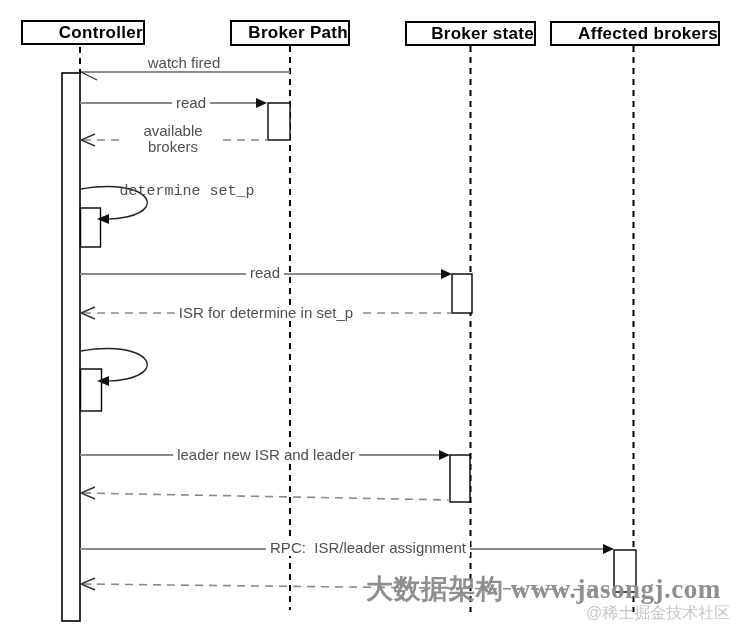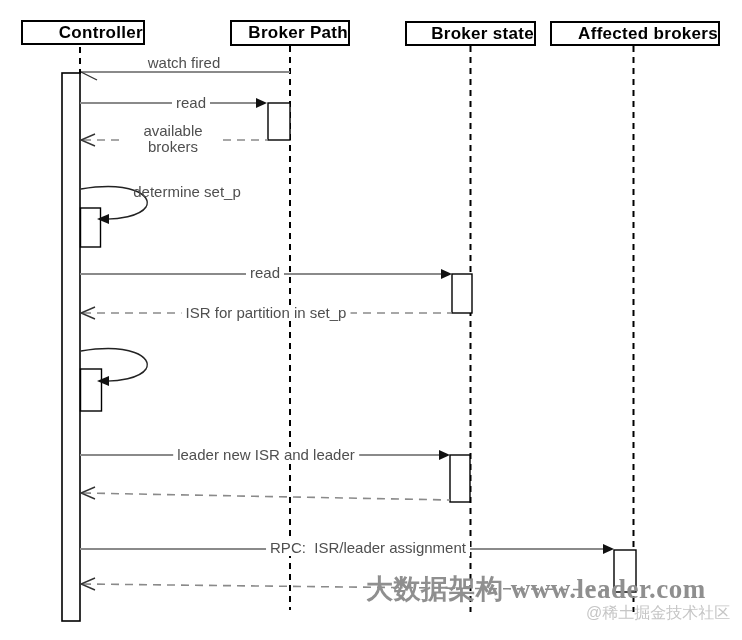--- a/index.html
+++ b/index.html
@@ -89,22 +89,22 @@
   <div class="actor-box" style="left:405px;top:21px;width:131px;height:25px;">
     <span>Broker state</span>
   </div>
   <div class="actor-box" style="left:550px;top:21px;width:170px;height:25px;">
     <span>Affected brokers</span>
   </div>
 
   <div class="msg no-bg" style="left:184px;top:63px;">watch fired</div>
   <div class="msg" style="left:191px;top:103px;">read</div>
   <div class="msg wrap" style="left:173px;top:139px;width:92px;">available brokers</div>
-  <div class="msg no-bg" style="left:187px;top:192px;">determine set_p</div>
+  <div class="msg no-bg" style="left:187px;top:192px;font-family:Liberation Mono, monospace;">determine set_p</div>
   <div class="msg" style="left:265px;top:273px;">read</div>
-  <div class="msg" style="left:266px;top:313px;">ISR for partition in set_p</div>
+  <div class="msg" style="left:266px;top:313px;">ISR for determine in set_p</div>
   <div class="msg" style="left:266px;top:455px;">leader new ISR and leader</div>
   <div class="msg pre" style="left:347px;top:548px;margin-left:21px;">RPC:  ISR/leader assignment</div>
 
-  <div class="wm-main">大数据架构 www.leader.com</div>
+  <div class="wm-main">大数据架构 www.jasongj.com</div>
   <div class="wm-sub">@稀土掘金技术社区</div>
 
 </div>
 
 </body></html>

